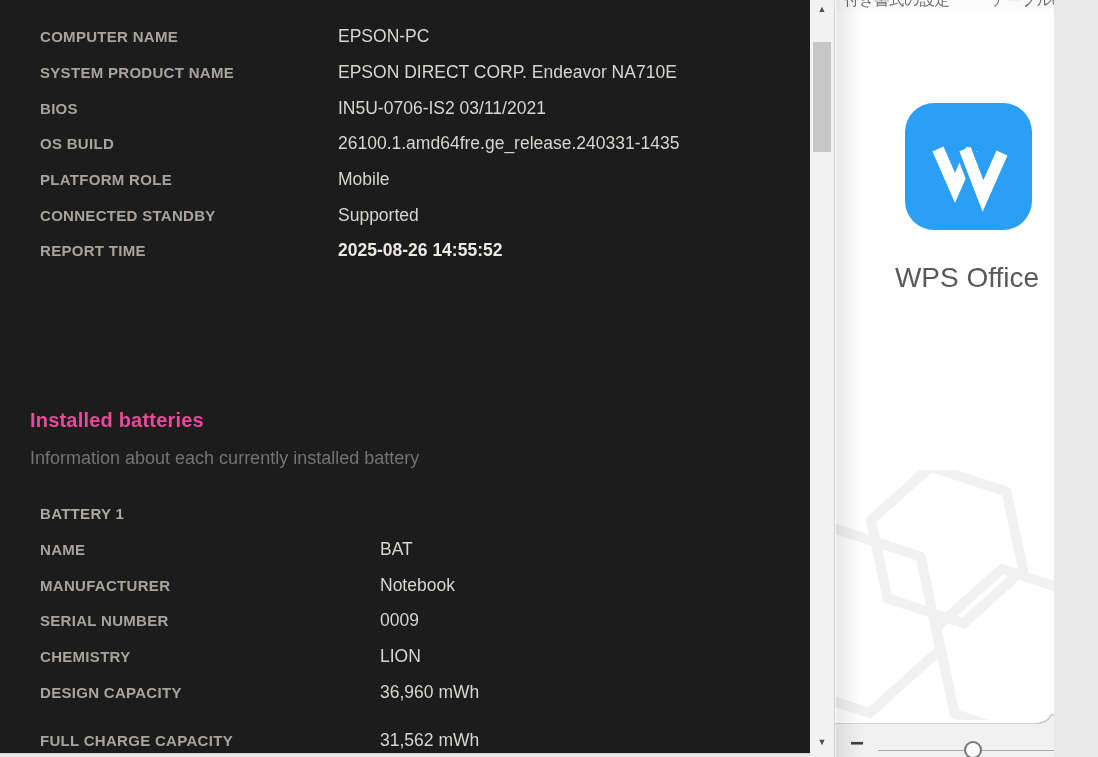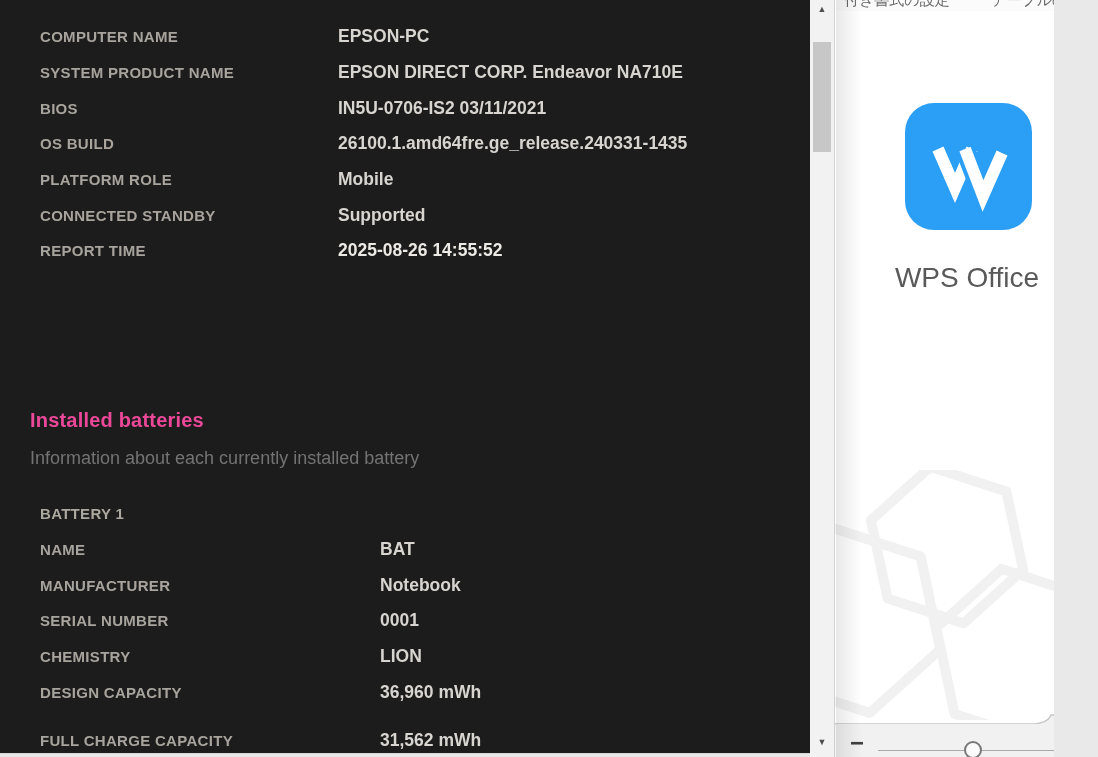--- a/index.html
+++ b/index.html
@@ -7,21 +7,21 @@
               font-family:"Liberation Sans", sans-serif; }
   .screen { position:relative; width:1098px; height:757px; background:#e9e9e9; }
 
   
   .report-page { position:absolute; left:0; top:0; width:810px; height:753px;
                  background:#1c1c1c; overflow:hidden; }
   .info-table { position:absolute; left:40px; top:19px; width:760px; }
   .info-row { display:flex; align-items:center; height:35.7px; }
   .cell-label { width:298px; flex:0 0 298px; font-size:15px; font-weight:bold;
                 color:#a8a49d; letter-spacing:.3px; }
-  .cell-value { font-size:17.5px; color:#d8d5d0; white-space:nowrap;font-weight:bold; }
+  .cell-value { font-size:17.5px; color:#d8d5d0; white-space:nowrap; }
   .cell-value.bold { font-weight:bold; color:#edeae6; }
 
   .section-title { position:absolute; left:30px; top:409px; font-size:20px;
                    font-weight:600; color:#ec4899; letter-spacing:.2px; }
   .section-subtitle { position:absolute; left:30px; top:448px; font-size:18px;
                       color:#737373; }
 
   .battery-table { position:absolute; left:40px; top:496px; width:760px; }
   .bt-header-row { display:flex; height:35.7px; align-items:center; }
   .bt-header { font-size:15px; font-weight:bold;
@@ -125,21 +125,21 @@
       <div class="info-row">
         <span class="cell-label">NAME</span>
         <span class="cell-value">BAT</span>
       </div>
       <div class="info-row">
         <span class="cell-label">MANUFACTURER</span>
         <span class="cell-value">Notebook</span>
       </div>
       <div class="info-row">
         <span class="cell-label">SERIAL NUMBER</span>
-        <span class="cell-value">0001</span>
+        <span class="cell-value">0009</span>
       </div>
       <div class="info-row">
         <span class="cell-label">CHEMISTRY</span>
         <span class="cell-value">LION</span>
       </div>
       <div class="info-row">
         <span class="cell-label">DESIGN CAPACITY</span>
         <span class="cell-value">36,960 mWh</span>
       </div>
       <div class="info-row gap-top">

